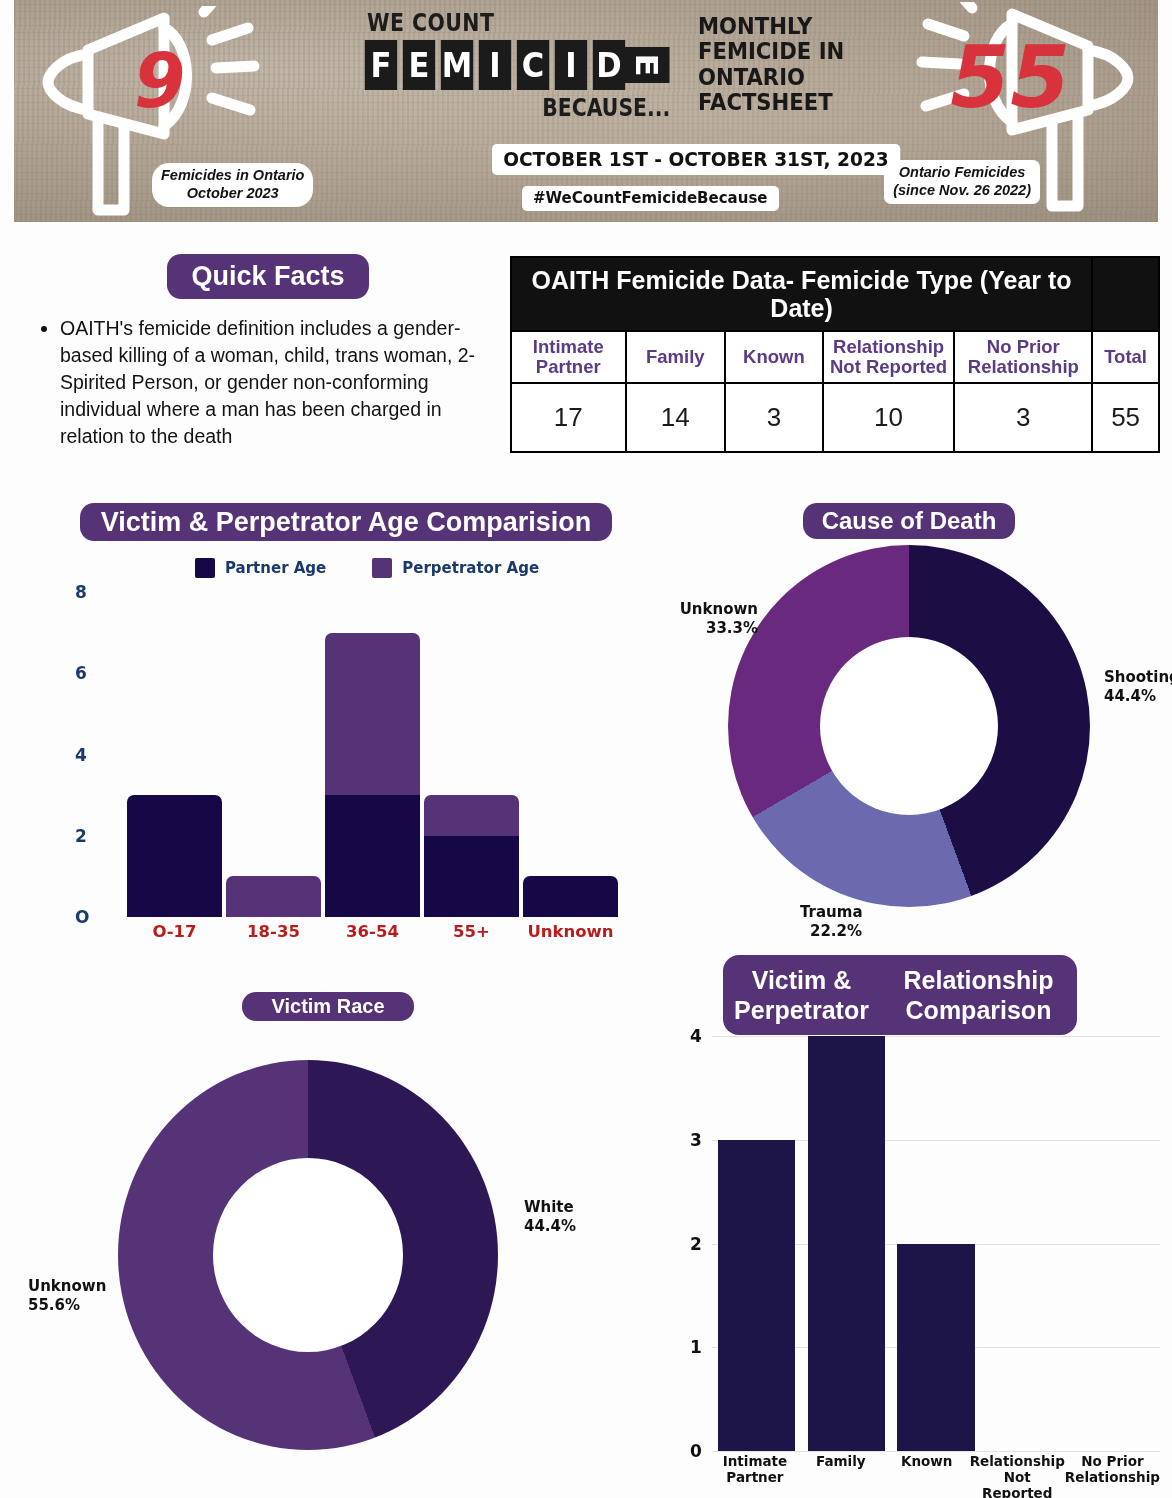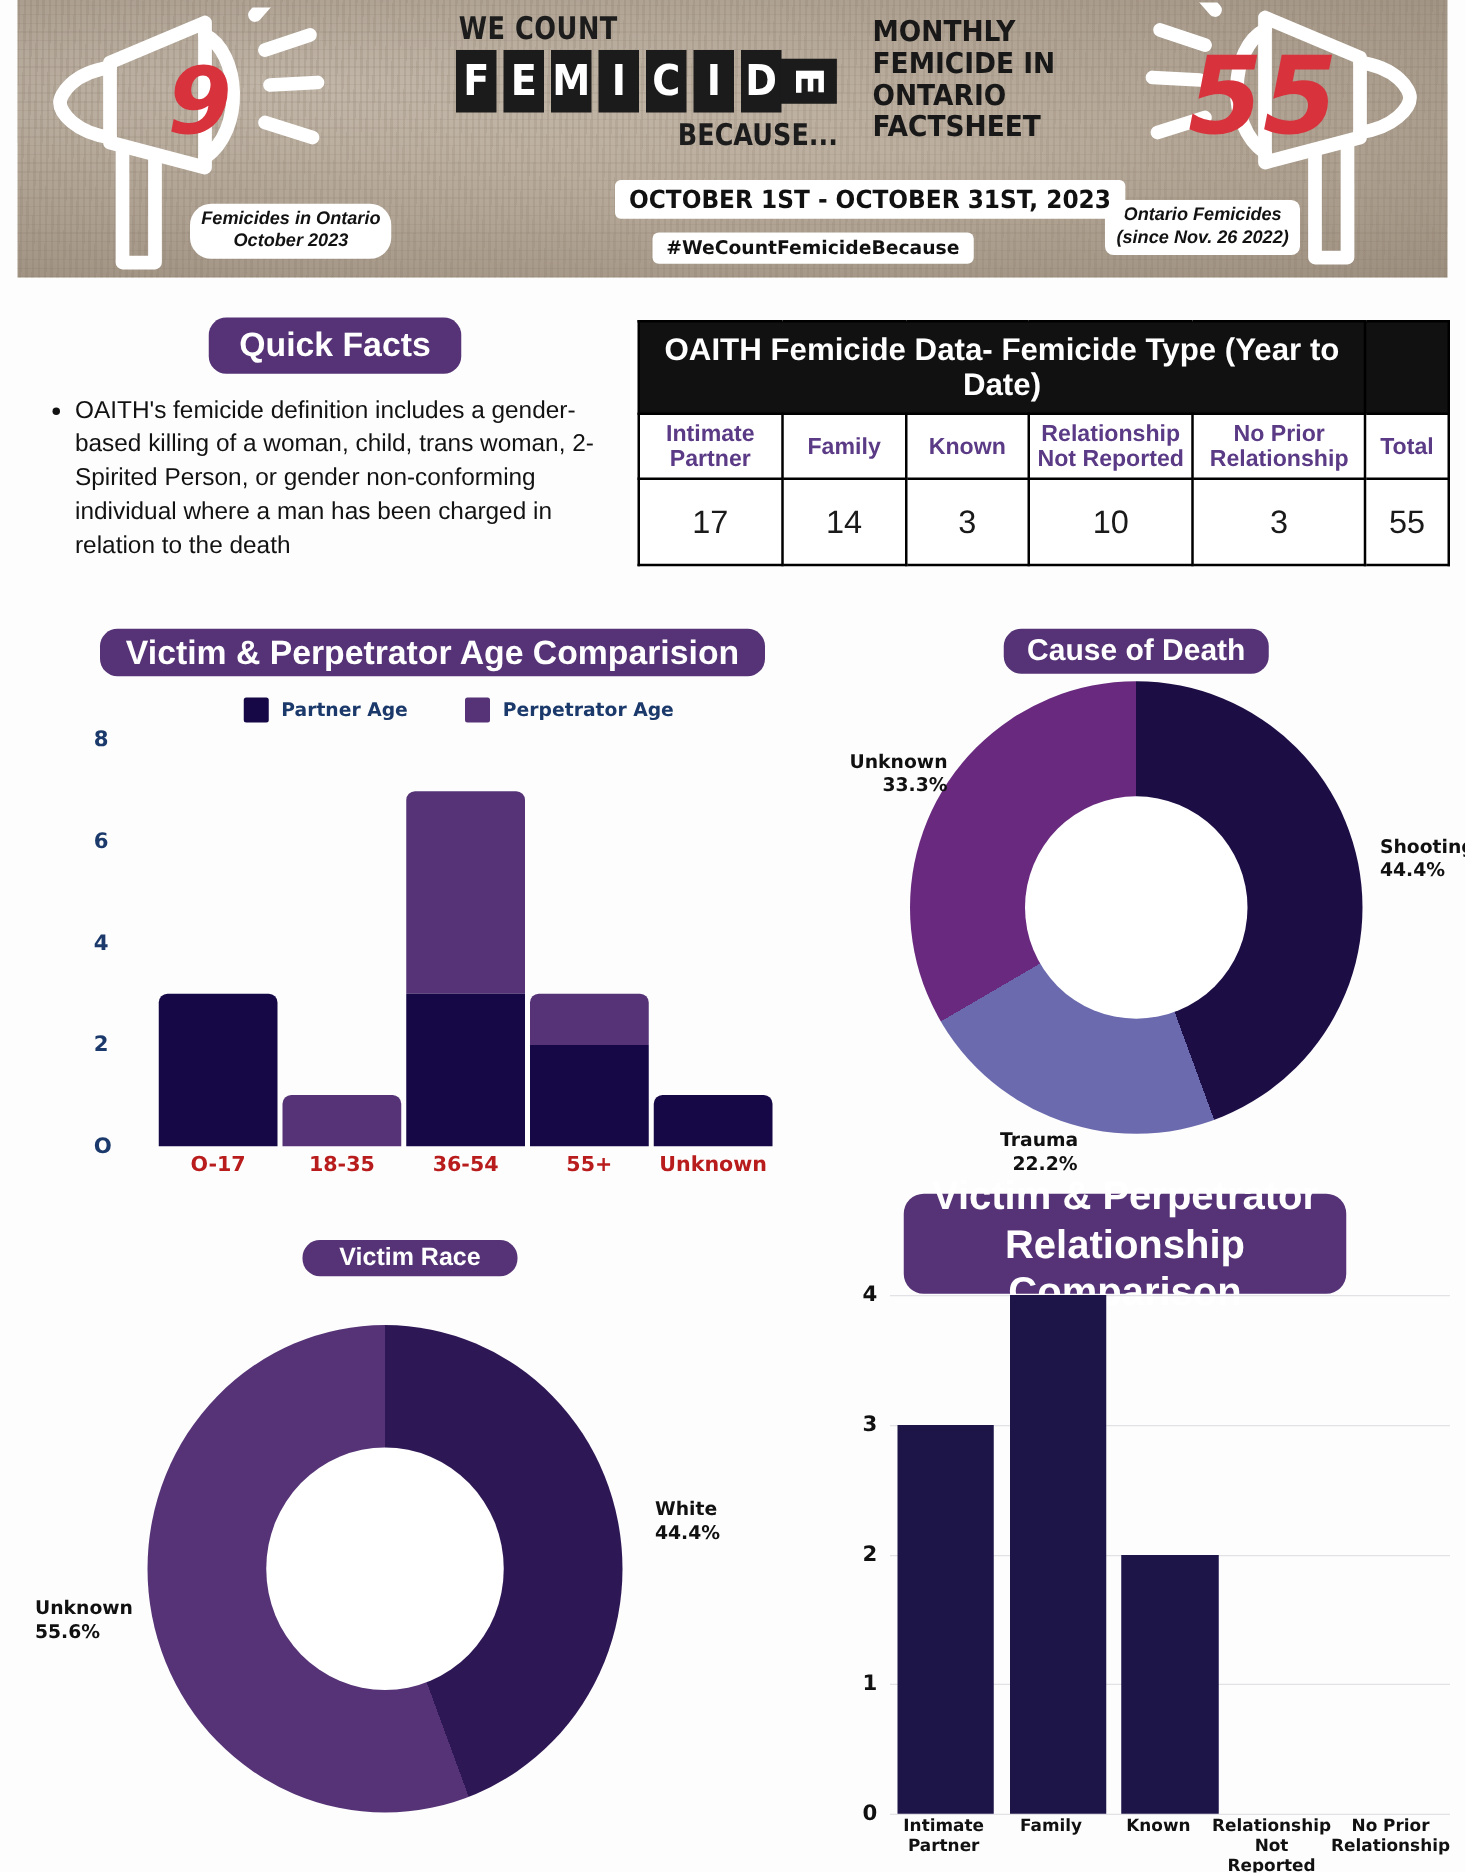--- a/index.html
+++ b/index.html
@@ -159,21 +159,21 @@
   #cod-donut { left: 728px; top: 545px; width: 362px; height: 362px; }
   #cod-donut .hole { left: 92px; top: 92px; width: 178px; height: 178px; }
 
   #race-pill { left: 242px; top: 992px; width: 172px; height: 29px; font-size: 20px; }
   #race-donut { left: 118px; top: 1060px; width: 380px; height: 390px; }
   #race-donut .hole { left: 95px; top: 98px; width: 190px; height: 194px; }
 
   
   #rel-pill {
     left: 723px; top: 955px; width: 354px; height: 80px;
-    font-size: 32px; line-height: 1.2; border-radius: 16px; flex-direction: column;
+    font-size: 25px; line-height: 1.2; border-radius: 16px; 
   }
   .relchart { position: absolute; left: 690px; top: 1036px; width: 470px; height: 415px; }
   .rel-ylab {
     position: absolute; right: 100%; margin-right: 11px; transform: translateY(-50%);
     font-size: 17px; font-weight: bold; color: #111; font-family: "DejaVu Sans", sans-serif;
   }
   .rel-grid { position: absolute; left: 22px; right: 0; height: 1px; background: #e2e2e6; }
   .rel-plot { position: absolute; left: 22px; top: 0; right: 0; bottom: 0; display: flex; align-items: flex-end; }
   .rel-col { flex: 1; height: 100%; display: flex; align-items: flex-end; justify-content: center; }
   .rel-bar { width: 86%; background: #1d1548; }

